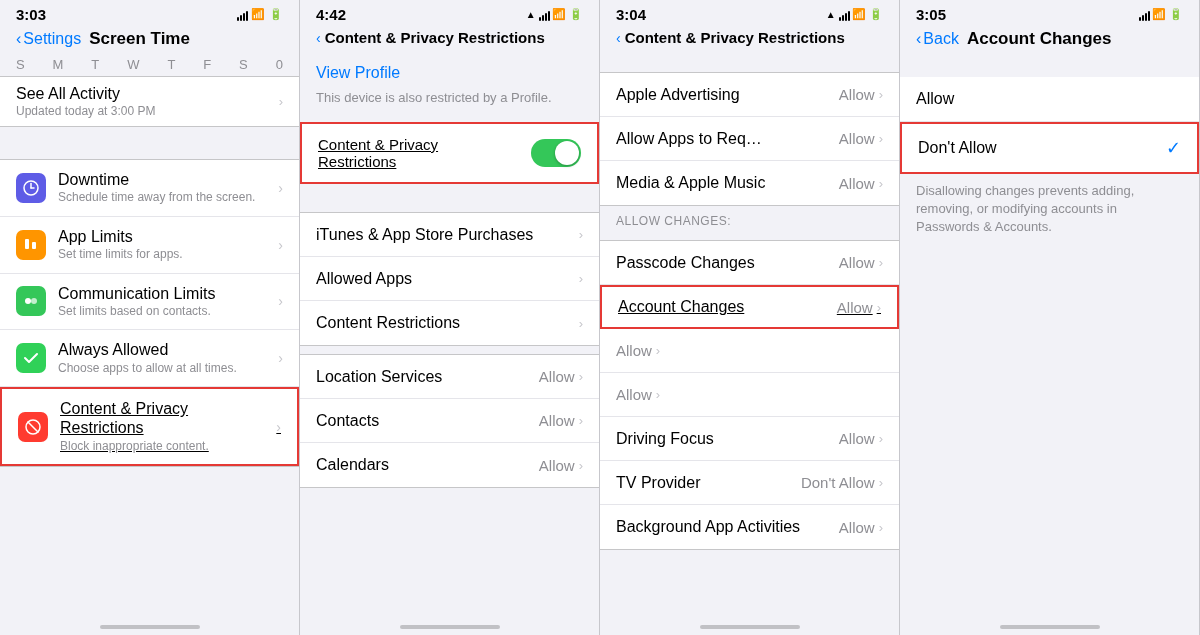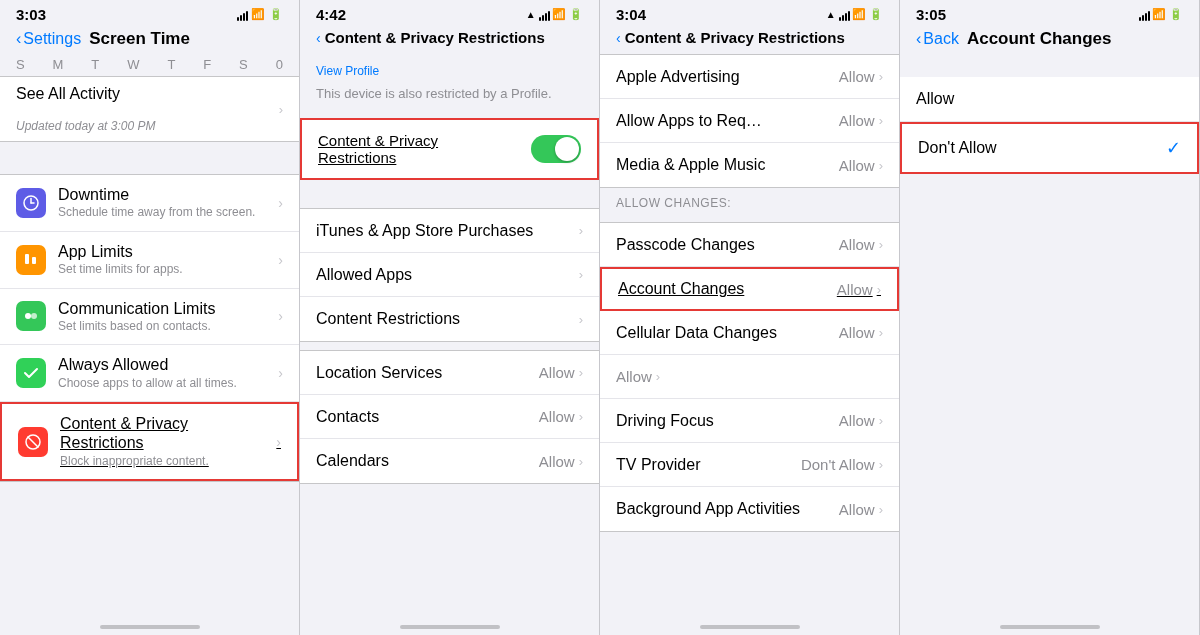--- a/index.html
+++ b/index.html
@@ -139,22 +139,21 @@
     }
     .see-all-title {
       flex: 1;
       font-size: 16px;
       color: #000;
       font-weight: 400;
     }
     .see-all-sub {
       font-size: 12px;
       color: #8e8e93;
-      margin-top: 16px;
-      font-style: italic;
+      margin-top: 1px;
     }
 
     .highlighted-item {
       border: 2px solid #e53935 !important;
       text-decoration: underline;
     }
 
     
     .view-profile-link {
       color: #007aff;
@@ -425,21 +424,21 @@
       <span style="font-size:11px;">🔋</span>
     </div>
   </div>
 
   <div class="nav-bar">
     <span class="nav-back" style="font-size:14px;">‹</span>
     <span class="nav-title" style="font-size:15px;margin-left:4px;">Content &amp; Privacy Restrictions</span>
   </div>
 
   <div style="background:#f2f2f7;padding:10px 16px 0;">
-    <span class="view-profile-link" style="display:block;padding:0 0 4px 0;font-size:12px;color:#007aff;cursor:pointer;">View Profile</span>
+    <span class="view-profile-link" style="display:block;padding:0 0 4px 0;font-size:16px;color:#007aff;cursor:pointer;">View Profile</span>
     <p class="profile-note" style="padding:4px 0 17px;font-size:13px;color:#8e8e93;">This device is also restricted by a Profile.</p>
   </div>
 
   <div class="toggle-row highlighted-item" style="border:2px solid #e53935;margin:0;">
     <span class="toggle-label" style="white-space:pre-line;font-size:15px;">Content &amp; Privacy
 Restrictions</span>
     <div class="toggle-switch">
       <div class="toggle-knob"></div>
     </div>
   </div>
@@ -509,21 +508,21 @@
       <span style="font-size:11px;">📶</span>
       <span style="font-size:11px;">🔋</span>
     </div>
   </div>
 
   <div class="nav-bar">
     <span class="nav-back" style="font-size:14px;">‹</span>
     <span class="nav-title" style="font-size:15px;margin-left:4px;">Content &amp; Privacy Restrictions</span>
   </div>
 
-  <div class="list-section" style="margin-top:0;">
+  <div class="list-section" style="margin-top:18px;">
     <div class="list-item">
       <div class="list-item-content">
         <div class="list-item-title">Apple Advertising</div>
       </div>
       <span class="allow-badge">Allow</span>
       <span class="arrow-right">›</span>
     </div>
     <div class="list-item">
       <div class="list-item-content">
         <div class="list-item-title" style="white-space:nowrap;overflow:hidden;text-overflow:ellipsis;max-width:150px;">Allow Apps to Request to Track</div>
@@ -552,23 +551,20 @@
     </div>
 
     <div class="list-item highlighted-item" style="border:2px solid #e53935;">
       <div class="list-item-content">
         <div class="list-item-title">Account Changes</div>
       </div>
       <span class="allow-badge">Allow</span>
       <span class="arrow-right">›</span>
     </div>
     <div class="list-item">
-      <div class="list-item-content">
-        <div class="list-item-title">Cellular Data Changes</div>
-      </div>
       <span class="allow-badge">Allow</span>
       <span class="arrow-right">›</span>
     </div>
     <div class="list-item">
       <span class="allow-badge">Allow</span>
       <span class="arrow-right">›</span>
     </div>
     <div class="list-item">
       <div class="list-item-content">
         <div class="list-item-title">Driving Focus</div>
@@ -623,15 +619,16 @@
     <div class="choice-item">
       <span class="choice-label">Allow</span>
     </div>
 
     <div class="choice-item choice-selected" style="border:2px solid #e53935;">
       <span class="choice-label">Don't Allow</span>
       <span class="choice-check">✓</span>
     </div>
   </div>
 
+  <p class="description-text">Disallowing changes prevents adding, removing, or modifying accounts in Passwords &amp; Accounts.</p>
 
   <div class="bottom-bar"></div>
 </div>
 
 </body></html>

